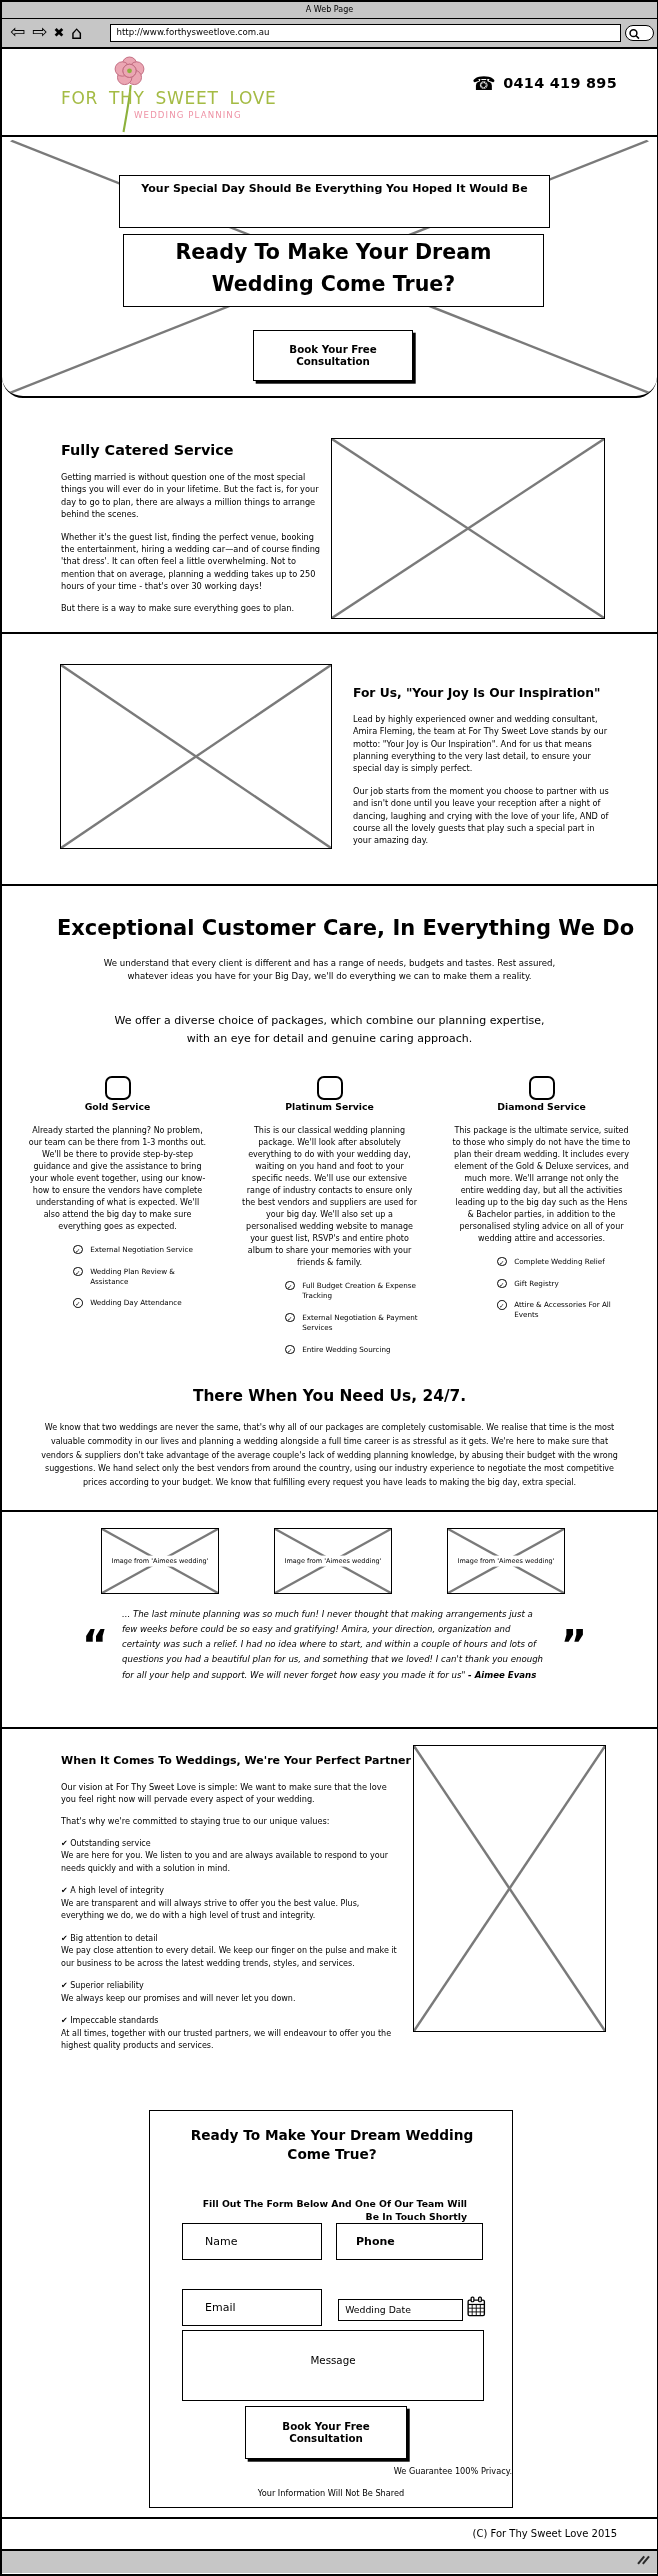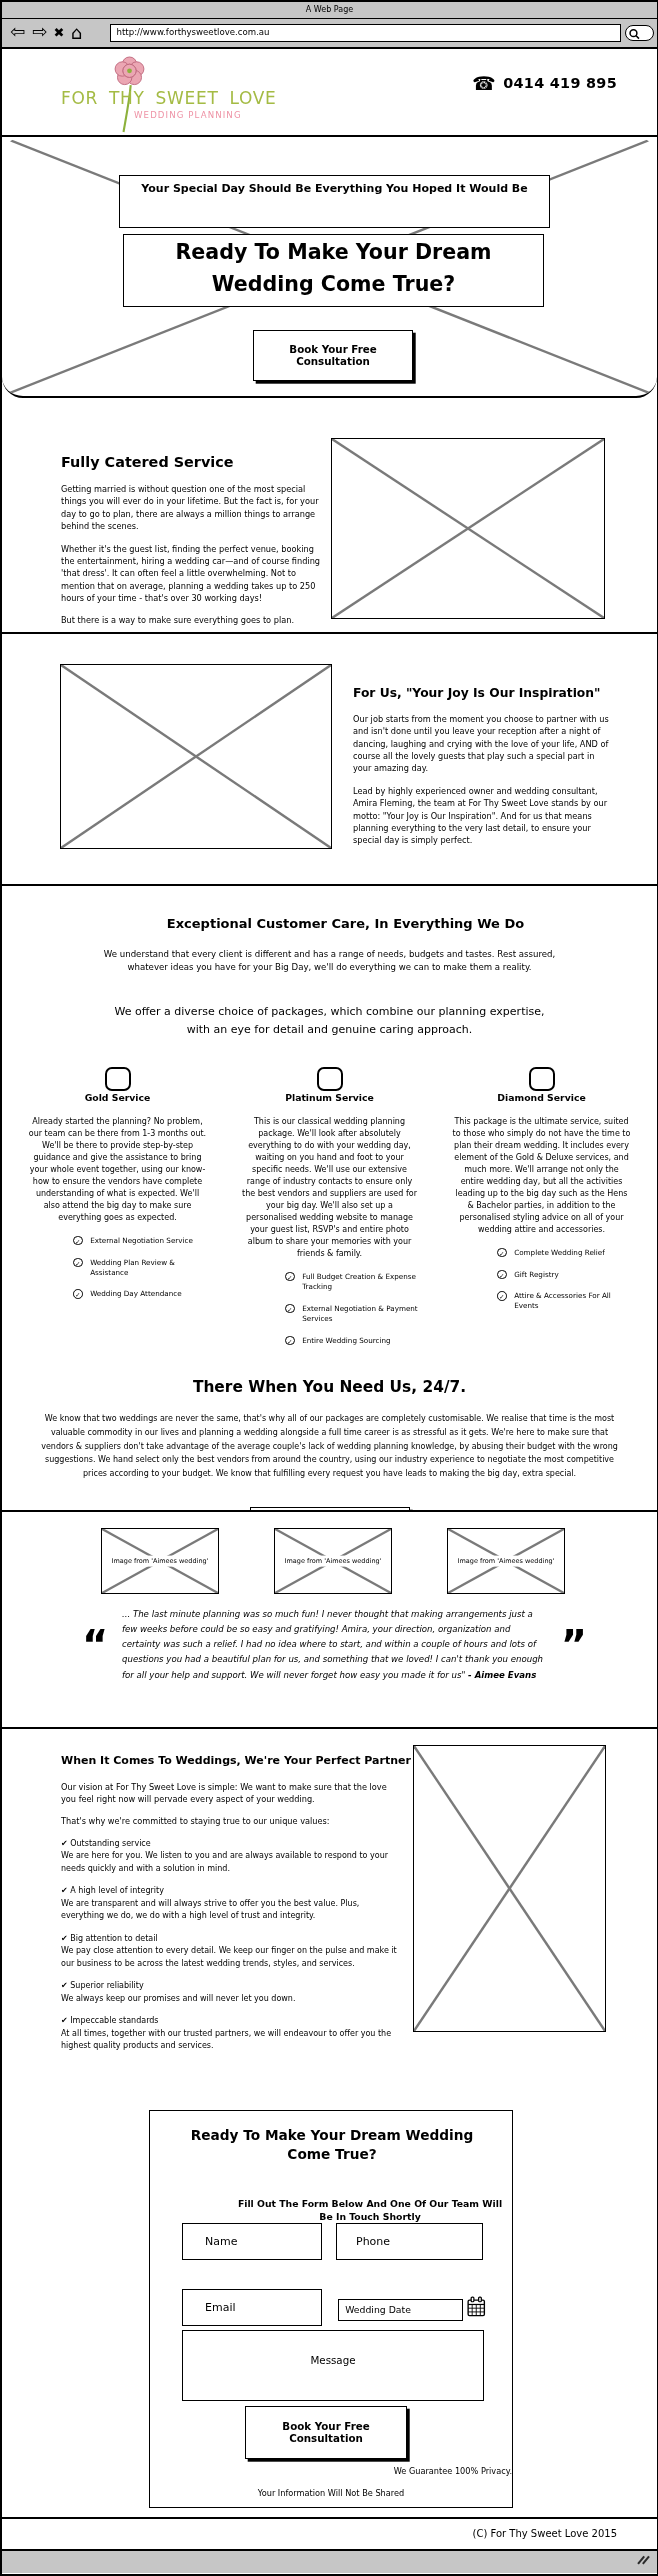--- a/index.html
+++ b/index.html
@@ -33,34 +33,34 @@
 
   
   .hero { height: 261px; border-bottom: 2.1px solid #000; position: relative; background: #fff; overflow: hidden; border-radius: 21px; }
   .hero-kicker { position: absolute; left: 117px; top: 38px; width: 431px; height: 53px; border: 1.7px solid #000; background: #fff; text-align: center; font-size: 11px; font-weight: bold; padding-top: 6.2px; }
   .hero-headline { position: absolute; left: 121px; top: 97px; width: 421px; height: 73px; border: 1.7px solid #000; background: #fff; text-align: center; font-size: 20.6px; font-weight: bold; line-height: 1.55; padding: 2.1px 4.1px 0; }
   .btn { border: 1.7px solid #000; background: #fff; box-shadow: 2.7px 2.7px 0 #000; font-weight: bold; font-family: inherit; font-size: 10.3px; cursor: pointer; }
   .hero-cta { position: absolute; left: 251px; top: 193px; width: 160px; height: 51px; }
 
   
   .sec-catered { height: 234px; position: relative; overflow: hidden; }
-  .catered-text { position: absolute; left: 59px; top: 56px; width: 261px; }
+  .catered-text { position: absolute; left: 59px; top: 44px; width: 261px; }
   .catered-title { font-size: 14.4px; margin-bottom: 13.7px; }
   .bodyp { font-size: 8.2px; line-height: 1.5; margin-bottom: 10.3px; }
   .catered-ph { position: absolute; left: 329px; top: 40px; width: 274px; height: 181px; }
 
   
   .sec-joy { height: 252px; border-top: 2.1px solid #000; position: relative; overflow: hidden; }
   .joy-ph { position: absolute; left: 58px; top: 30px; width: 272px; height: 185px; }
   .joy-text { position: absolute; left: 351px; top: 52px; width: 258px; }
   .joy-title { font-size: 12.3px; margin-bottom: 13.7px; white-space: nowrap; }
 
   
   .sec-care { height: 626px; border-top: 2.1px solid #000; text-align: center; overflow: hidden; }
-  .care-title { font-size: 13px; margin-top: 30px; margin-left: 32px; }
+  .care-title { font-size: 21px; margin-top: 30px; margin-left: 32px; }
   .care-intro1 { width: 473px; margin: 17px auto 0; font-size: 8.6px; line-height: 1.6; }
   .care-intro2 { width: 446px; margin: 28px auto 0; font-size: 11px; line-height: 1.6; }
   .pkg-row { display: flex; justify-content: center; gap: 32px; margin-top: 29px; }
   .pkg { width: 180px; }
   .pkg-icon { width: 26px; height: 24px; border: 2.4px solid #000; border-radius: 6.9px; margin: 0 auto; }
   .pkg-name { font-size: 9.3px; font-weight: bold; margin-top: 1px; }
   .pkg-desc { font-size: 8px; line-height: 1.5; margin-top: 13px; min-height: 101px; }
   .pkg-features { text-align: left; margin-top: 9.6px; padding-left: 9.6px; }
   .feat { display: flex; gap: 7.5px; align-items: flex-start; margin-top: 11.7px; font-size: 7.2px; line-height: 1.4; padding-left: 36px; }
   .feat-icon { flex: 0 0 auto; width: 9.6px; height: 9.6px; border: 1.4px solid #000; border-radius: 50%; font-size: 6.2px; font-weight: bold; line-height: 9px; text-align: center; }
@@ -81,25 +81,25 @@
   
   .sec-bottom { height: 788px; position: relative; overflow: hidden; }
   .partner-title { position: absolute; left: 59px; top: 25px; font-size: 11px; font-weight: bold; white-space: nowrap; }
   .partner-text { position: absolute; left: 59px; top: 52px; width: 339px; font-size: 8px; line-height: 1.55; }
   .val-title { font-size: 8px; margin-top: 10.3px; }
   .val-text { font-size: 8px; line-height: 1.55; }
   .partner-ph { position: absolute; left: 411px; top: 16.5px; width: 193px; height: 287px; }
 
   .form-card { position: absolute; left: 147px; top: 381px; width: 364px; height: 398px; border: 1.7px solid #000; background: #fff; }
   .fc-title { position: absolute; left: 38px; top: 15px; width: 288px; text-align: center; font-size: 13.7px; font-weight: bold; line-height: 1.45; }
-  .fc-subtitle { position: absolute; left: 43px; top: 86px; width: 274px; text-align: center; font-size: 9.3px; font-weight: bold; line-height: 1.5; margin-left: 40px; }
+  .fc-subtitle { position: absolute; left: 43px; top: 86px; width: 274px; text-align: right; font-size: 9.3px; font-weight: bold; line-height: 1.5; }
   .fld { position: absolute; border: 1.7px solid #000; background: #fff; font-family: inherit; font-size: 11px; padding-left: 22px; color: #000; }
   .fld::placeholder { color: #000; opacity: 1; }
   .fld-name  { left: 32px; top: 112px; width: 140px; height: 37px; }
-  .fld-phone { left: 186px; top: 112px; width: 147px; height: 37px; padding-left: 19px; }
+  .fld-phone { left: 186px; top: 112px; width: 147px; height: 37px; padding-left: 19px; font-weight: bold; }
   .fld-email { left: 32px; top: 178px; width: 140px; height: 37px; }
   .fld-wdate { left: 188px; top: 188px; width: 125px; height: 22.6px; font-size: 9.3px; padding-left: 6.2px; }
   .cal-icon { position: absolute; left: 317px; top: 185px; cursor: pointer; }
   .fld-message { left: 32px; top: 219px; width: 302px; height: 71px; text-align: center; padding: 23px 6.9px 0; font-size: 10.3px; resize: none; }
   .fc-btn { position: absolute; left: 95px; top: 295px; width: 162px; height: 53px; }
   .fc-privacy1 { position: absolute; left: 0; top: 355px; width: 100%; text-align: right; font-size: 8.2px; }
   .fc-privacy2 { position: absolute; left: 0; top: 377px; width: 100%; text-align: center; font-size: 8.2px; }
 
   
   .sitefooter { height: 32px; border-top: 2.1px solid #000; position: relative; background: #fff; }
@@ -182,22 +182,22 @@
 
   <div class="sec-joy">
     <div class="ph joy-ph">
       <svg class="xl" viewBox="0 0 100 100" preserveAspectRatio="none">
           <line x1="0" y1="0" x2="100" y2="100"></line>
           <line x1="0" y1="100" x2="100" y2="0"></line>
         </svg>
     </div>
     <div class="joy-text">
       <h2 class="joy-title">For Us, "Your Joy Is Our Inspiration"</h2>
+      <p class="bodyp">Lead by highly experienced owner and wedding consultant, Amira Fleming, the team at For Thy Sweet Love stands by our motto: "Your Joy is Our Inspiration". And for us that means planning everything to the very last detail, to ensure your special day is simply perfect.</p>
       <p class="bodyp">Our job starts from the moment you choose to partner with us and isn't done until you leave your reception after a night of dancing, laughing and crying with the love of your life, AND of course all the lovely guests that play such a special part in your amazing day.</p>
-      <p class="bodyp">Lead by highly experienced owner and wedding consultant, Amira Fleming, the team at For Thy Sweet Love stands by our motto: "Your Joy is Our Inspiration". And for us that means planning everything to the very last detail, to ensure your special day is simply perfect.</p>
     </div>
   </div>
 
   <div class="sec-care">
     <h2 class="care-title">Exceptional Customer Care, In Everything We Do</h2>
     <p class="care-intro1">We understand that every client is different and has a range of needs, budgets and tastes. Rest assured, whatever ideas you have for your Big Day, we'll do everything we can to make them a reality.</p>
     <p class="care-intro2">We offer a diverse choice of packages, which combine our planning expertise, with an eye for detail and genuine caring approach.</p>
 
     <div class="pkg-row">
       <div class="pkg">

